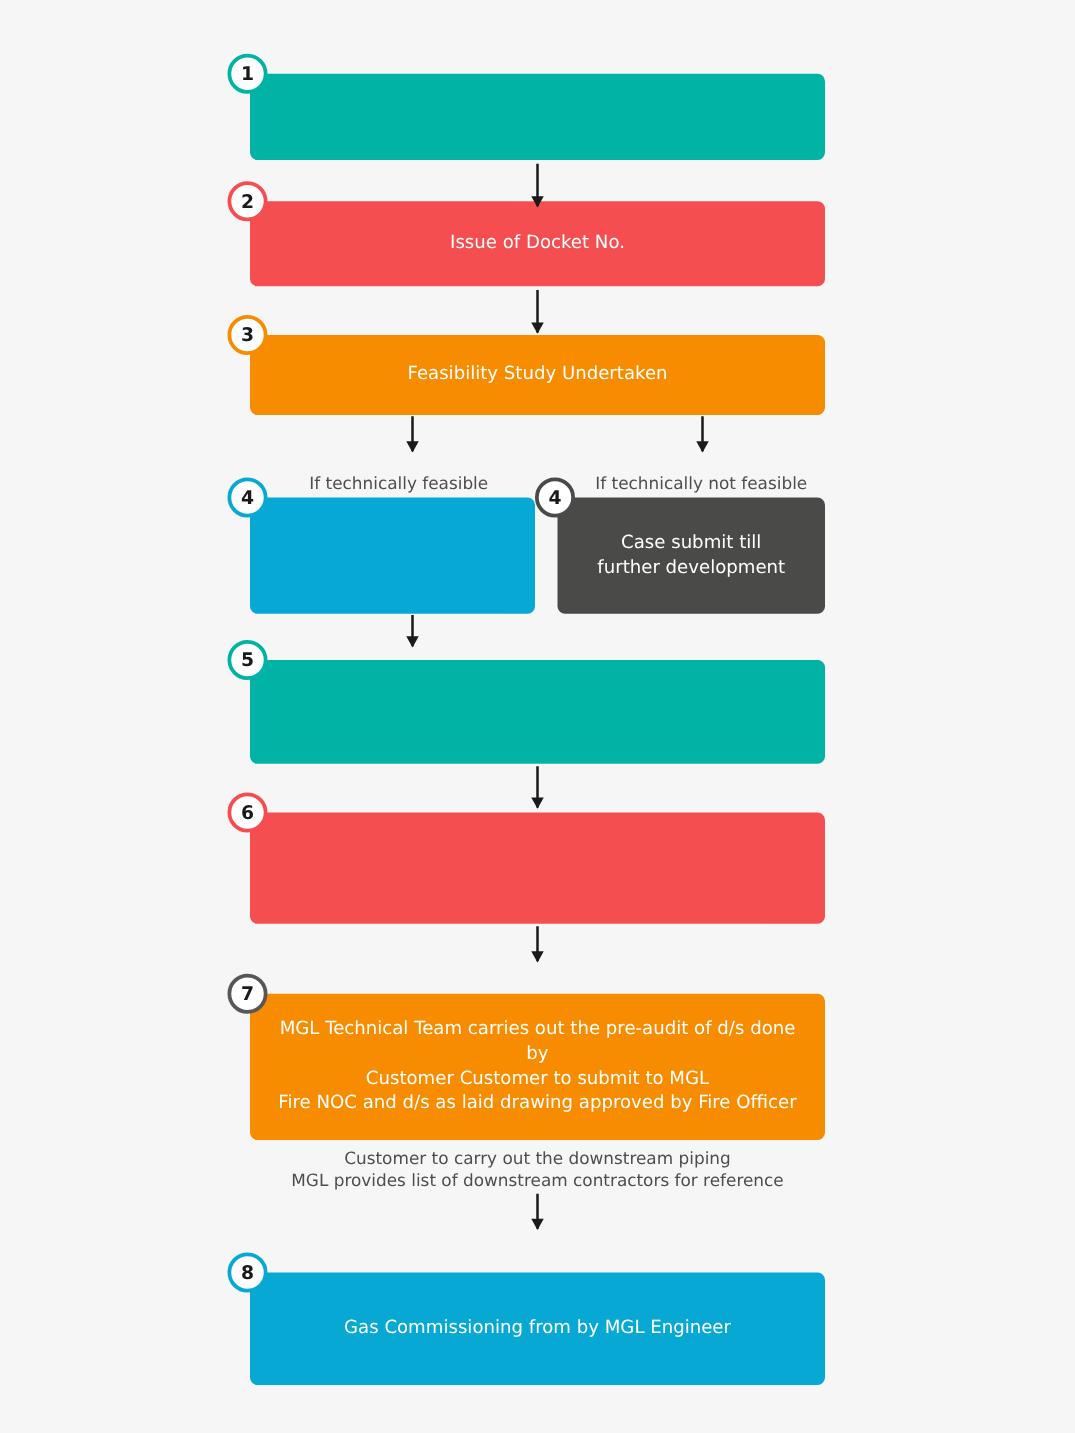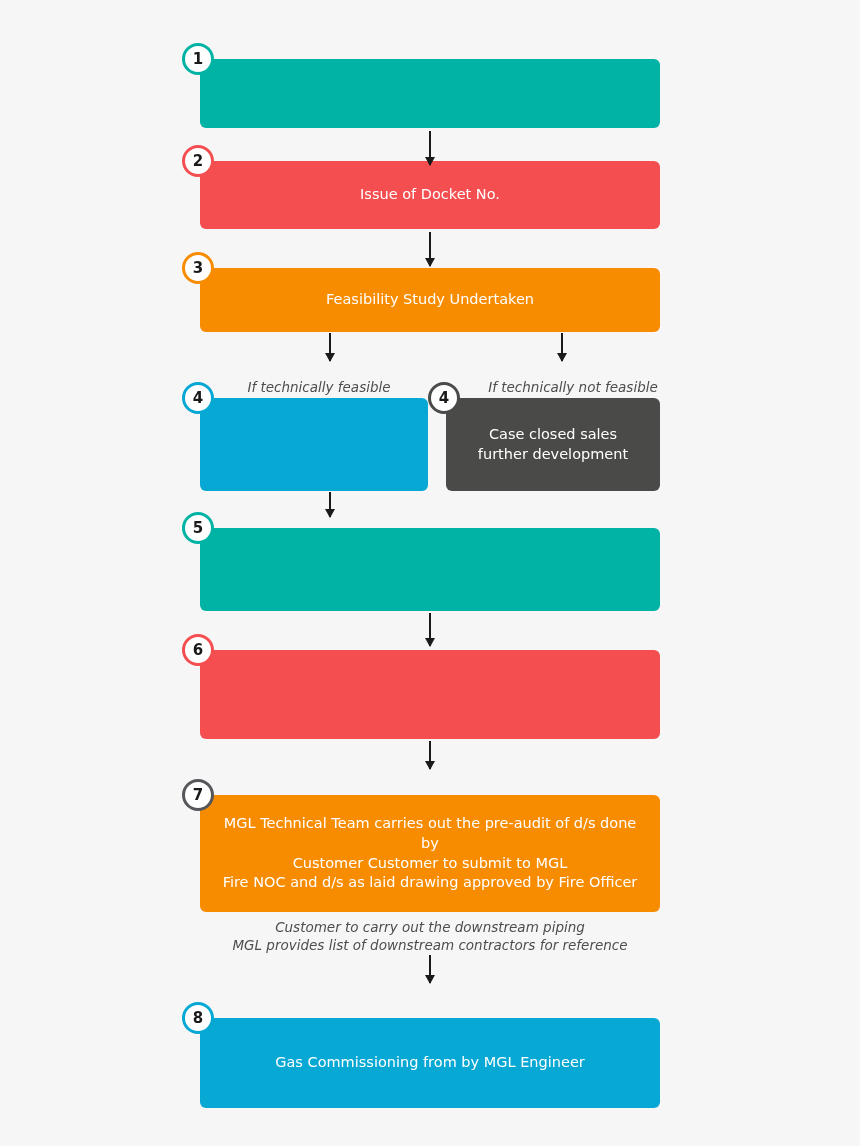--- a/index.html
+++ b/index.html
@@ -81,21 +81,20 @@
 
   
   .caption {
     position: absolute;
     color: #4d4d4d;
     font-size: 13.5px;
     line-height: 1.35;
     text-align: center;
     white-space: pre-line;
     z-index: 4;
-    font-style: italic;
   }
 </style>
 </head>
 <body>
 
 <div class="flow">
 
   <div class="step" style="left:200px; top:59px; width:460px; height:69px; background:#00b3a4;">
     <span class="badge" style="border-color:#00b3a4;">1</span>
   </div>
@@ -111,29 +110,29 @@
 
   <div class="step" style="left:200px; top:268px; width:460px; height:64px; background:#f88c00;">
     <span class="badge" style="border-color:#f88c00;">3</span>
     <span class="label">Feasibility Study Undertaken</span>
   </div>
 
   <div class="arrow" style="left:329px; top:333px; height:28px;"></div>
   <div class="arrow" style="left:561px; top:333px; height:28px;"></div>
 
   <div class="caption" style="left:228px; top:378px; width:182px;">If technically feasible</div>
-  <div class="caption" style="left:482px; top:378px; width:182px;text-align:center;">If technically not feasible</div>
+  <div class="caption" style="left:470px; top:378px; width:182px;text-align:center;">If technically not feasible</div>
 
   <div class="step" style="left:200px; top:398px; width:228px; height:93px; background:#07a8d4; font-size:14px;">
     <span class="badge" style="border-color:#07a8d4;">4</span>
   </div>
 
   <div class="step" style="left:446px; top:398px; width:214px; height:93px; background:#4a4a48;">
     <span class="badge" style="border-color:#4a4a48;">4</span>
-    <span class="label">Case closed sales
+    <span class="label">Case submit till
 further development</span>
   </div>
 
   <div class="arrow" style="left:329px; top:492px; height:25px;"></div>
 
   <div class="step" style="left:200px; top:528px; width:460px; height:83px; background:#00b3a4;">
     <span class="badge" style="border-color:#00b3a4;">5</span>
   </div>
 
   <div class="arrow" style="left:429px; top:613px; height:33px;"></div>

